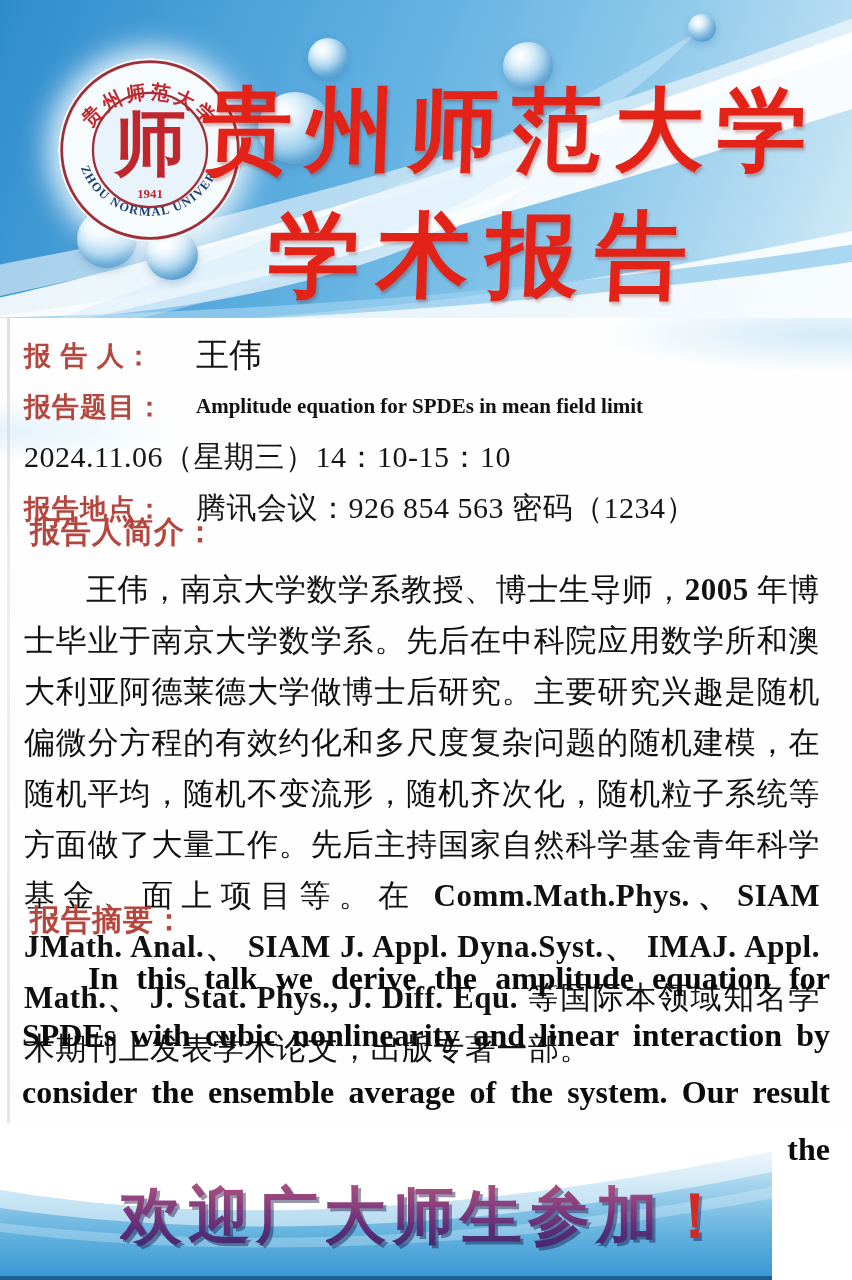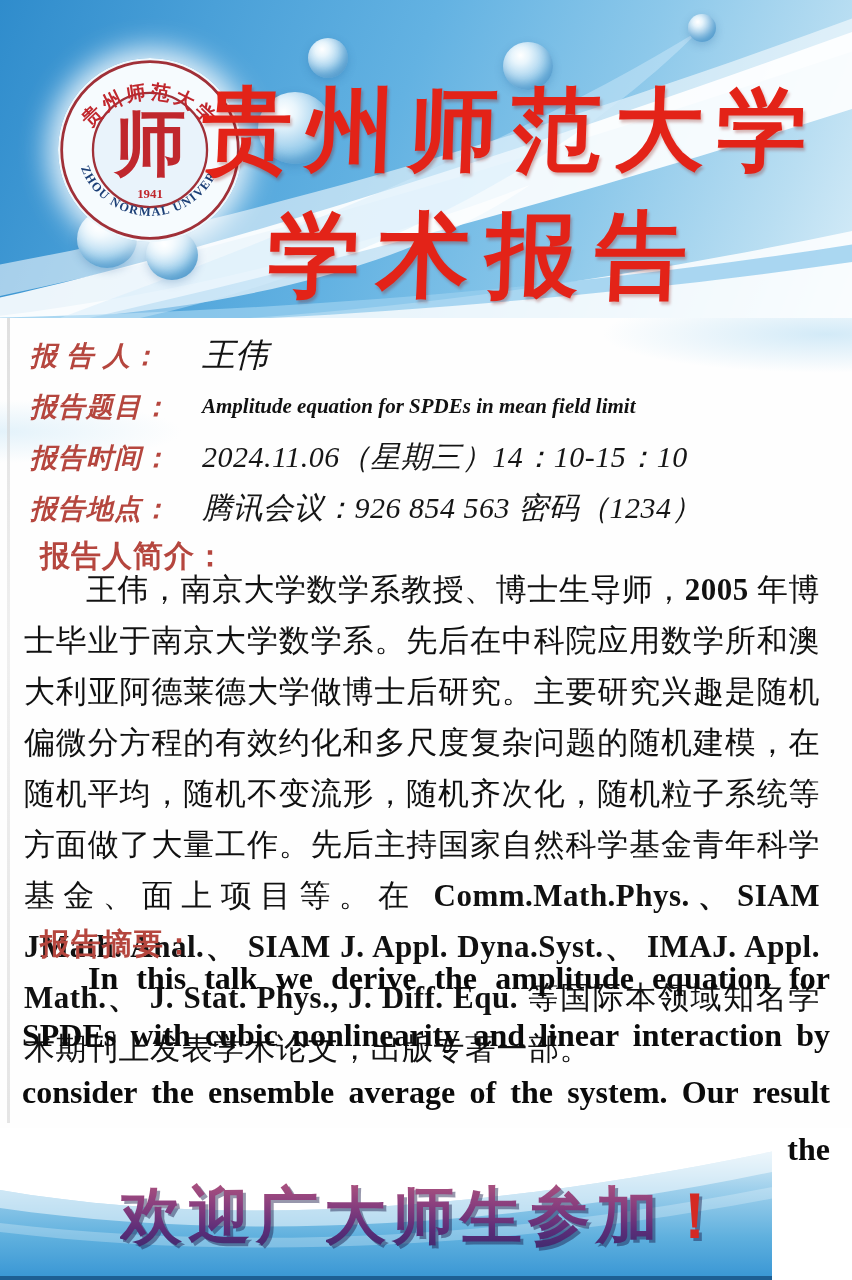--- a/index.html
+++ b/index.html
@@ -47,33 +47,33 @@
   .body-area{
     position:absolute;left:0;top:318px;width:852px;height:810px;
     background:
       radial-gradient(ellipse 320px 55px at 97% 2%, rgba(175,218,242,.55), transparent 70%),
       radial-gradient(ellipse 260px 45px at 0% 14%, rgba(195,228,246,.45), transparent 70%),
       #fefefe;
   }
   .fold-line{position:absolute;left:7px;top:0;width:3px;height:805px;
     background:linear-gradient(180deg,#c6c6c6,#e3e3e3 40%,#d0d0d0);opacity:.55;}
 
-  .info-rows{position:absolute;left:30px;top:12px;width:800px;font-style:italic;}
+  .info-rows{position:absolute;left:24px;top:12px;width:800px;}
   .info-row{height:51px;display:flex;align-items:center;white-space:nowrap;}
   .field-label{
     display:inline-block;width:172px;flex:0 0 172px;
     font-size:27px;font-weight:bold;color:#b5463e;letter-spacing:1px;
   }
   .val-cjk{font-family:"Liberation Serif",serif;font-size:33px;color:#141414;}
   .val-title{font-family:"Liberation Serif",serif;font-weight:bold;font-size:21px;color:#111111;}
   .val-serif{font-family:"Liberation Serif",serif;font-size:30px;color:#161616;letter-spacing:.5px;}
 
   .section-heading{
-    position:absolute;left:40px;
-    font-size:30px;font-weight:bold;color:#b5463e;letter-spacing:1px;margin-top:24px;
+    position:absolute;left:30px;
+    font-size:30px;font-weight:bold;color:#b5463e;letter-spacing:1px;
   }
   .bio-heading{top:194px;}
   .bio-text{
     position:absolute;left:24px;top:246px;width:796px;
     font-family:"Liberation Serif",serif;
     font-size:31px;line-height:51px;color:#111111;
     text-align:justify;text-indent:62px;letter-spacing:.5px;
   }
   .abstract-heading{top:582px;}
   .abstract-text{
@@ -161,21 +161,20 @@
     <div class="info-rows">
       <div class="info-row">
         <span class="field-label">报 告 人：</span>
         <span class="val-cjk">王伟</span>
       </div>
       <div class="info-row">
         <span class="field-label">报告题目：</span>
         <span class="val-title">Amplitude equation for SPDEs in mean field limit</span>
       </div>
       <div class="info-row">
-        <span class="field-label">报告时间：</span>
         <span class="val-serif">2024.11.06（星期三）14：10-15：10</span>
       </div>
       <div class="info-row">
         <span class="field-label">报告地点：</span>
         <span class="val-serif">腾讯会议：926 854 563 密码（1234）</span>
       </div>
     </div>
 
     <div class="section-heading bio-heading">报告人简介：</div>
     <div class="bio-text"><span>王伟，南京大学数学系教授、博士生导师，</span><span style="font-weight: bold;">2005</span><span> 年博士毕业于南京大学数学系。先后在中科院应用数学所和澳大利亚阿德莱德大学做博士后研究。主要研究兴趣是随机偏微分方程的有效约化和多尺度复杂问题的随机建模，在随机平均，随机不变流形，随机齐次化，随机粒子系统等方面做了大量工作。先后主持国家自然科学基金青年科学基金、面上项目等。在 </span><span style="font-weight: bold;">Comm.Math.Phys.、SIAM JMath. Anal.、 SIAM J. Appl. Dyna.Syst.、 IMAJ. Appl. Math.、 J. Stat. Phys., J. Diff. Equ.</span><span> 等国际本领域知名学术期刊上发表学术论文，出版专著一部。</span></div>

